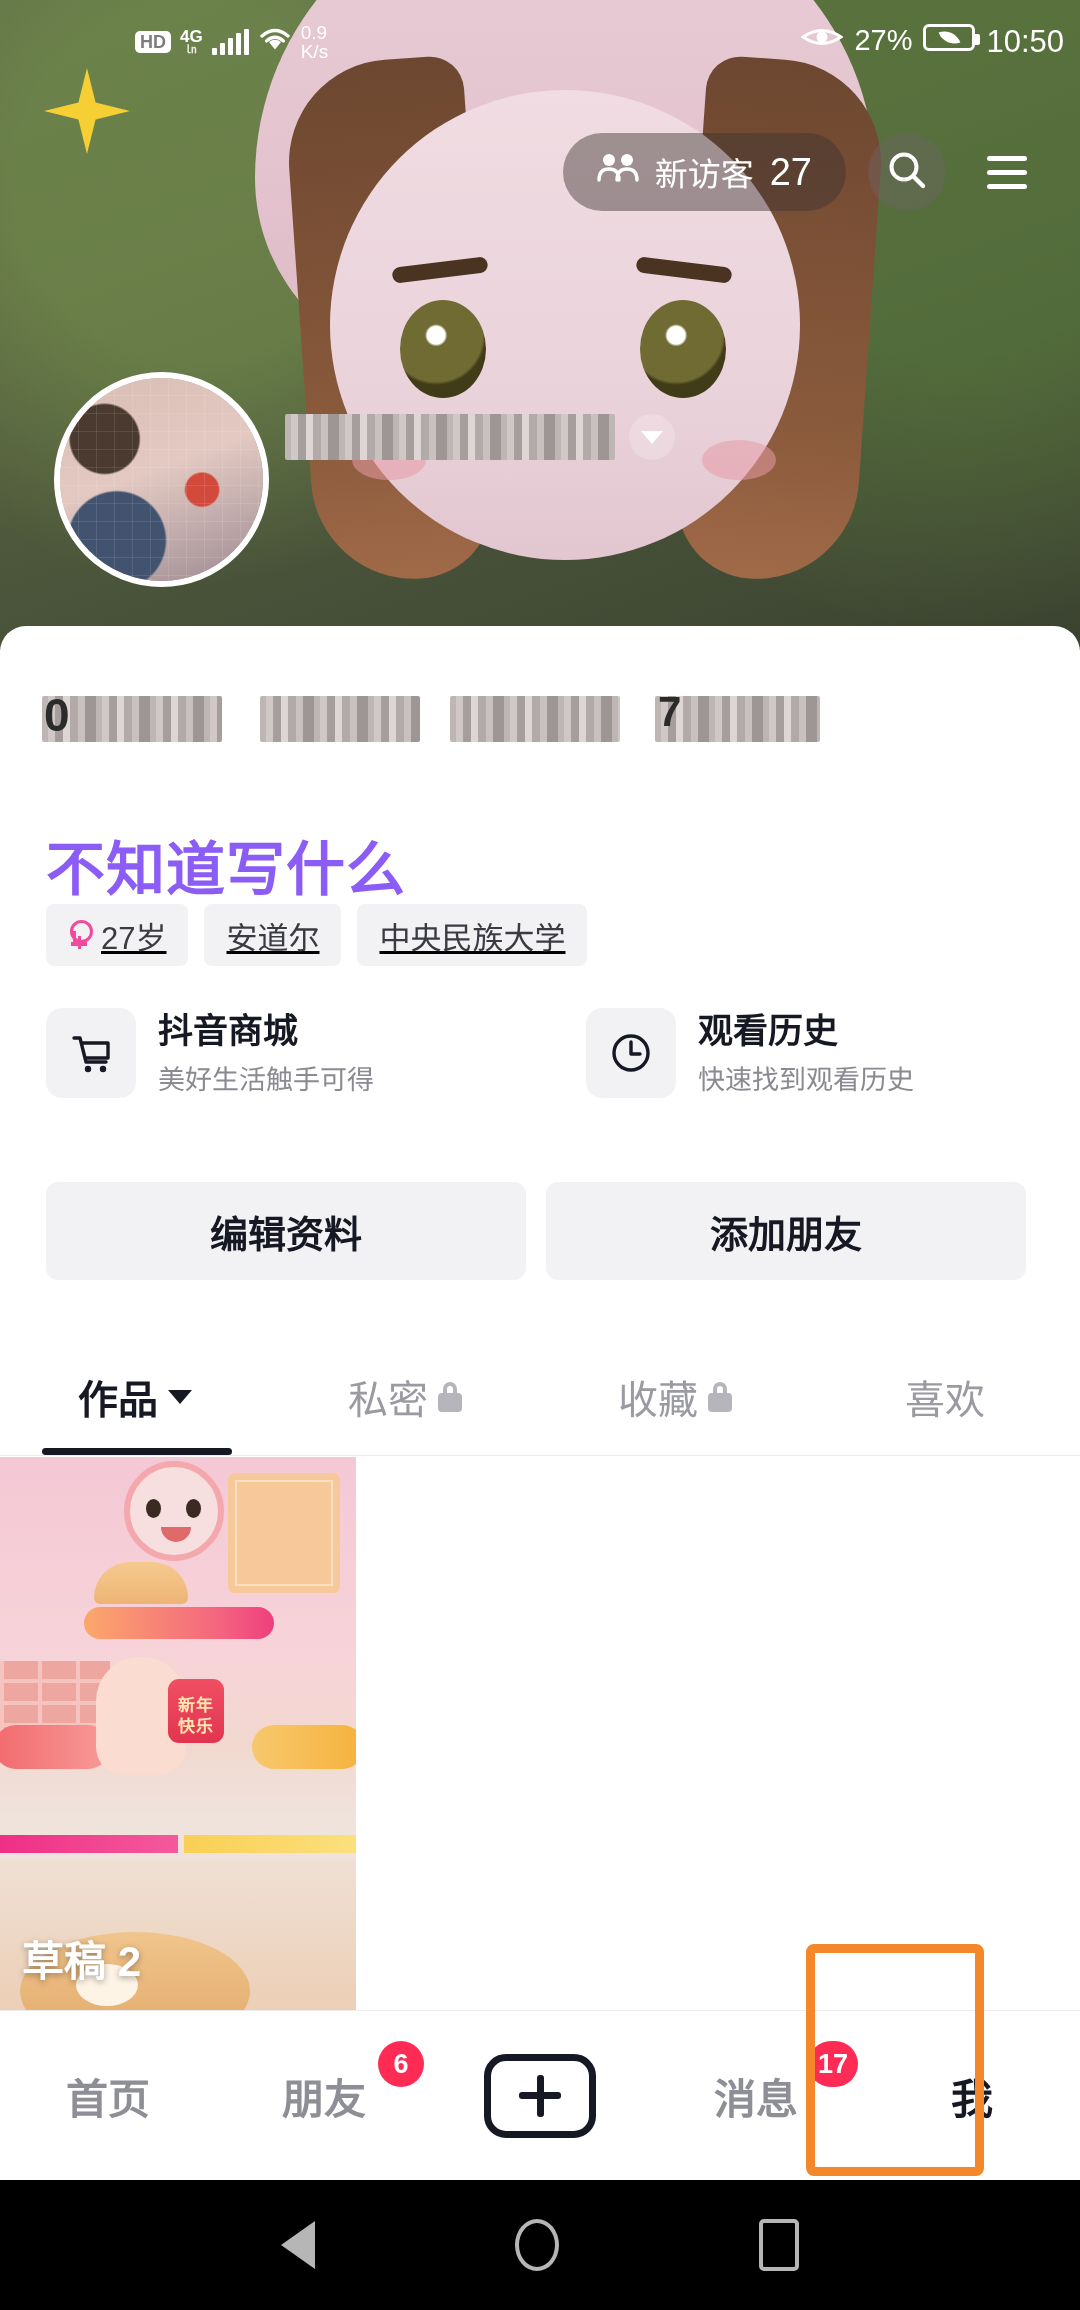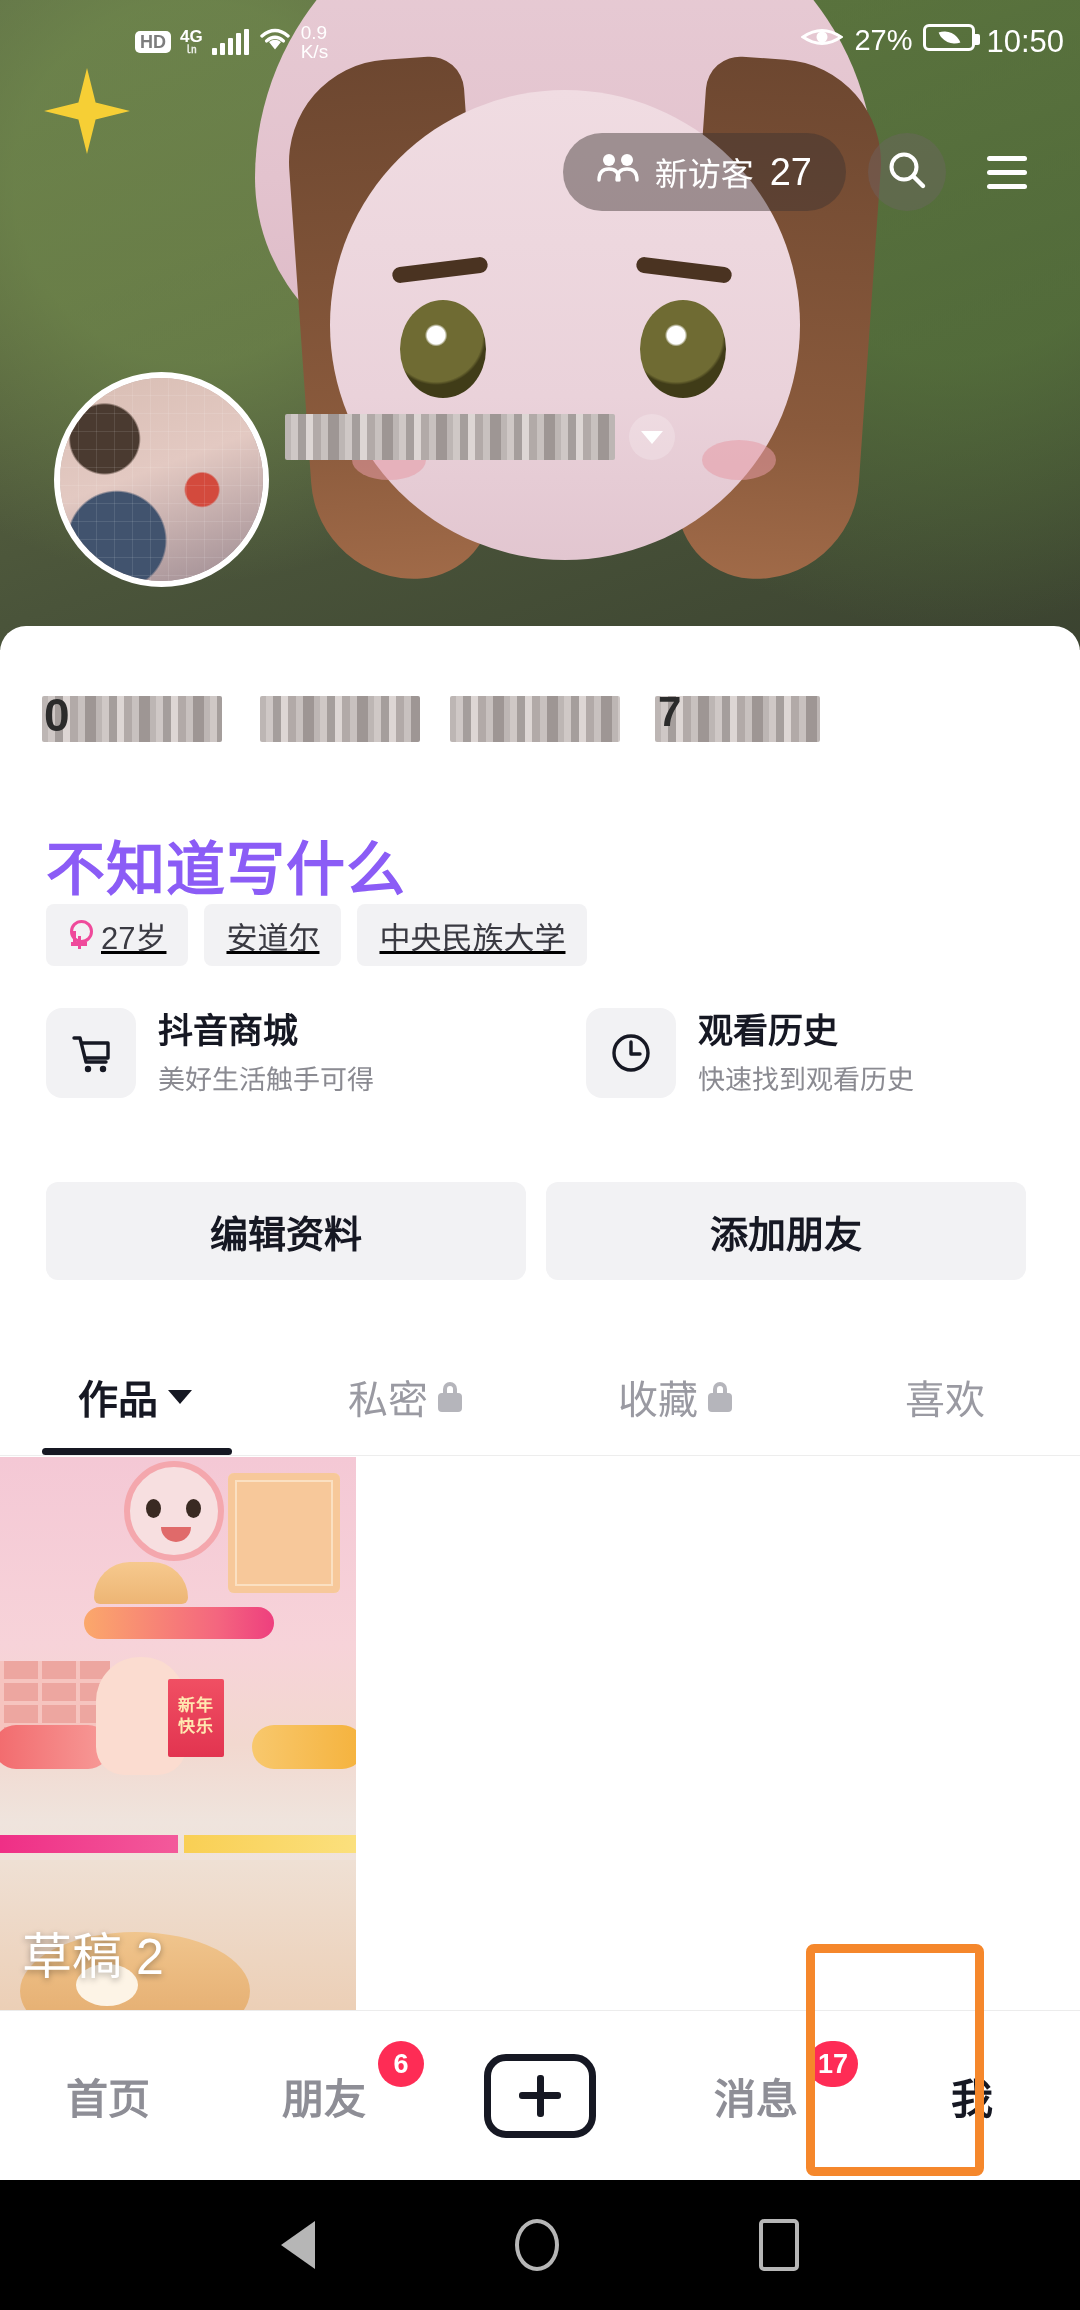--- a/index.html
+++ b/index.html
@@ -260,42 +260,42 @@
   .c1-bun { position:absolute; left:94px; top:105px; width:94px; height:42px;
             background:linear-gradient(180deg,#f6c98e,#edb574); border-radius:46px 46px 8px 8px; }
   .c1-bar { position:absolute; left:84px; top:150px; width:190px; height:32px;
             border-radius:16px;
             background:linear-gradient(90deg,#fba86b,#f4667f 70%,#ee3f7e); }
   .c1-brick { position:absolute; left:0; top:204px; width:110px; height:82px;
               background:#eda6a0;
               background-image:linear-gradient(90deg,#f6c4bf 4px,transparent 4px),
                                linear-gradient(0deg,#f6c4bf 4px,transparent 4px);
               background-size:38px 22px; }
-  .c1-env { position:absolute; left:168px; top:222px; width:56px; height:78px;
-            background:linear-gradient(180deg,#f04f63,#e23450); border-radius:2px;
+  .c1-env { position:absolute; left:168px; top:222px; width:56px; height:64px;
+            background:linear-gradient(180deg,#f04f63,#e23450); border-radius:11px;
             color:#ffe7b0; font-size:17px; font-weight:bold; text-align:center;
             padding-top:16px; line-height:1.25; letter-spacing:1px; }
   .c1-arm-l { position:absolute; left:-6px; top:268px; width:116px; height:44px;
               background:linear-gradient(90deg,#f26a6d,#f79b98); border-radius:22px; }
   .c1-arm-r { position:absolute; left:252px; top:268px; width:112px; height:44px;
               background:linear-gradient(270deg,#f5b23c,#f8c86d); border-radius:22px; }
   .c1-hand { position:absolute; left:96px; top:200px; width:90px; height:118px;
              background:#fbdcd0; border-radius:44px 44px 28px 28px; }
   .c1-strip-p { position:absolute; left:0; top:378px; width:178px; height:18px;
                 background:linear-gradient(90deg,#ef2f86,#f35a9b); }
   .c1-strip-y { position:absolute; left:184px; top:378px; width:172px; height:18px;
                 background:linear-gradient(90deg,#f9cf54,#fbe07d); }
   .c1-steam { position:absolute; left:0; bottom:0; width:356px; height:150px;
               background:linear-gradient(180deg,#efe0d4,#eccfb6); }
   .c1-basket { position:absolute; left:20px; bottom:-40px; width:230px; height:118px;
                border-radius:50%; background:linear-gradient(180deg,#f0c58d,#e2a768); }
   .c1-bun2 { position:absolute; left:76px; bottom:4px; width:62px; height:42px;
              border-radius:50%; background:#fdf4e6; }
   .draft-label { position:absolute; left:22px; bottom:22px;
-                 font-size:50px; color:#fff; font-weight:normal;
+                 font-size:42px; color:#fff; font-weight:bold;
                  text-shadow:0 2px 6px rgba(0,0,0,.35); }
 
   .cell2 { background:linear-gradient(180deg,#a7e7dd 0%,#9fe3da 40%,#aae8de 100%); }
   .c2-avatar { position:absolute; left:28px; top:8px; width:92px; height:92px;
                border-radius:50%; background:#f7d7d9; overflow:hidden; }
   .c2-a-eye { position:absolute; width:22px; height:30px; border-radius:50%;
               background:#2e2723; top:30px; }
   .c2-a-eye.l { left:20px; } .c2-a-eye.r { left:52px; }
   .c2-a-mouth { position:absolute; left:38px; top:58px; width:18px; height:16px;
                 border-radius:50%; background:#e4756f; }

